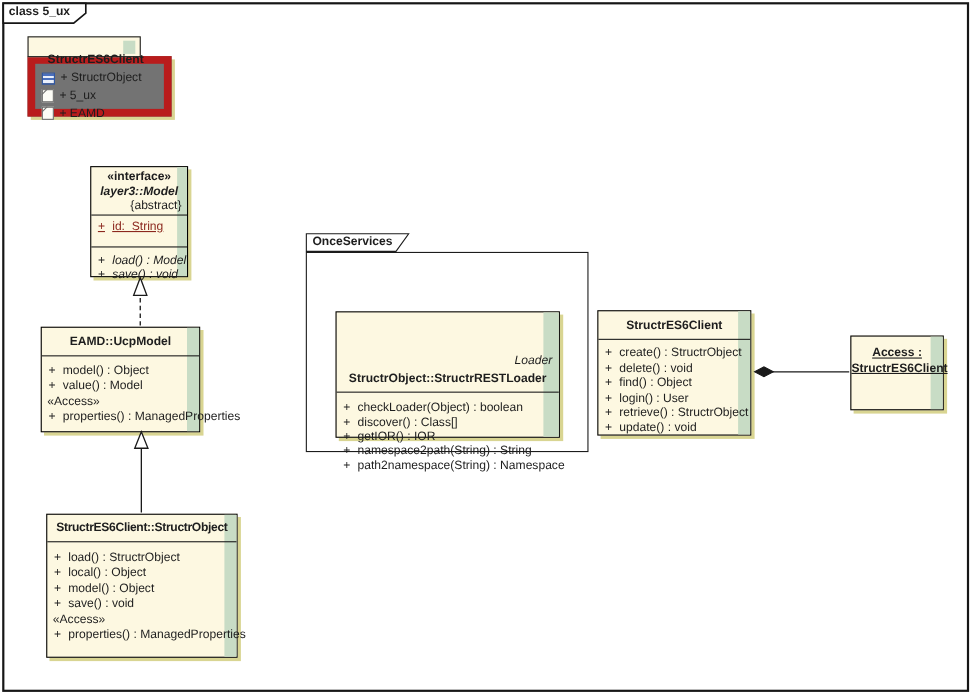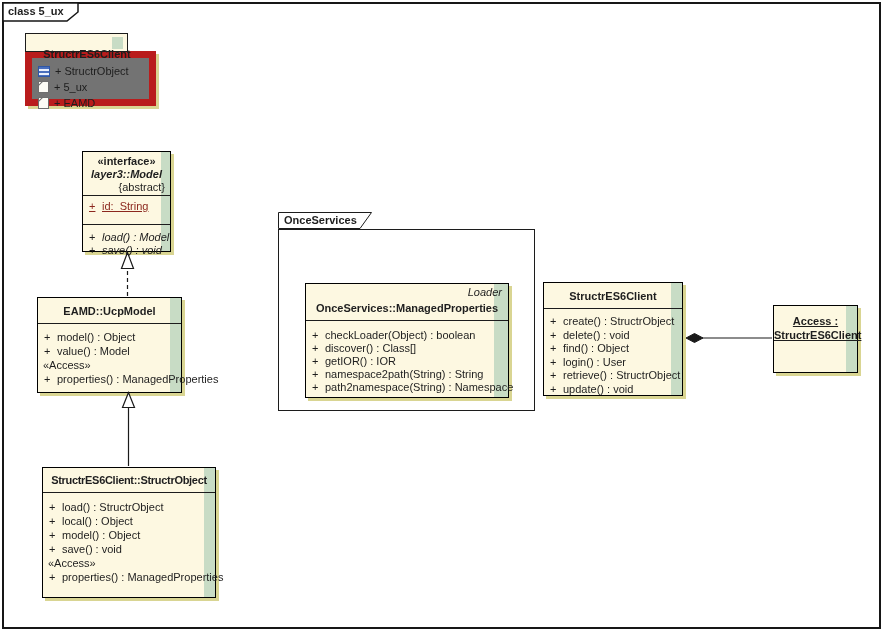--- a/index.html
+++ b/index.html
@@ -53,21 +53,21 @@
     width:12px; height:11px; box-sizing:border-box; border:1px solid #2F57A4;
     background:repeating-linear-gradient(to bottom, #4A6FBD 0 2px, #EAF0FB 2px 4px);
   }
   .icon-doc { width:11px; height:12px; box-sizing:border-box; border:1px solid #6E6E6E; background:#FCFCF6; position:relative; }
   .icon-doc::before { content:""; position:absolute; left:-2px; top:1px; width:7px; height:1px; background:#6E6E6E; transform:rotate(-45deg); }
 
   
   .once-body { position:absolute; box-sizing:border-box; border:1px solid #1C1C1C; background:#FFFFFF; z-index:1; }
 
   
-  .loader-stereo { font-weight:normal; font-style:italic; text-align:right; padding:2px 6px 0 0; line-height:13px; }
+  .loader-stereo { font-weight:normal; font-style:italic; text-align:right; padding:2px 6px 0 0; line-height:13px;margin-top:36px; }
   .loader-name { line-height:15px; padding-top:2px; }
 
   
   .inst-line { font-weight:bold; text-decoration:underline; text-align:center; line-height:14px; position:relative; }
 </style>
 </head>
 <body>
 
 <div class="canvas">
 
@@ -166,21 +166,21 @@
     </div>
   </div>
 
   <div class="once-body" style="left:278px; top:229px; width:257px; height:182px;"></div>
   <div class="toplabel" style="left:284px; top:214px;">OnceServices</div>
 
   <div class="box" style="left:305px; top:283px; width:204px; height:115px;">
     <div class="strip" style="width:14px;"></div>
     <div class="hdr" style="height:36px;">
       <div class="loader-stereo">Loader</div>
-      <div class="loader-name">OnceServices::ManagedProperties</div>
+      <div class="loader-name">StructrObject::StructrRESTLoader</div>
     </div>
     <div class="comp lh13" style="height:77px; padding-top:8px;">
       <div class="row">
         <span class="sign">+</span>
         <span>checkLoader(Object) : boolean</span>
       </div>
       <div class="row">
         <span class="sign">+</span>
         <span>discover() : Class[]</span>
       </div>

